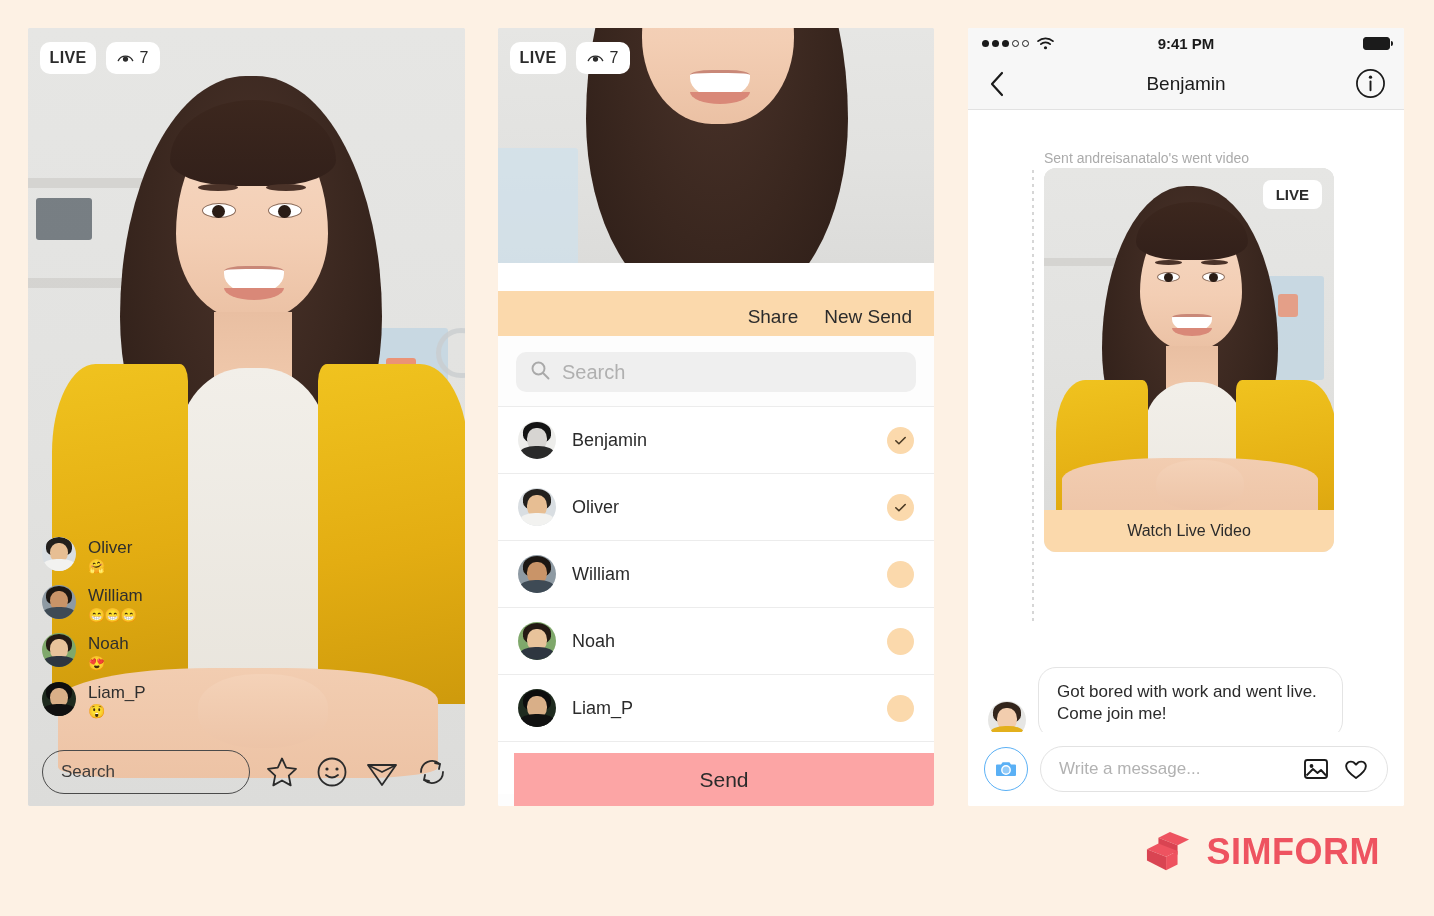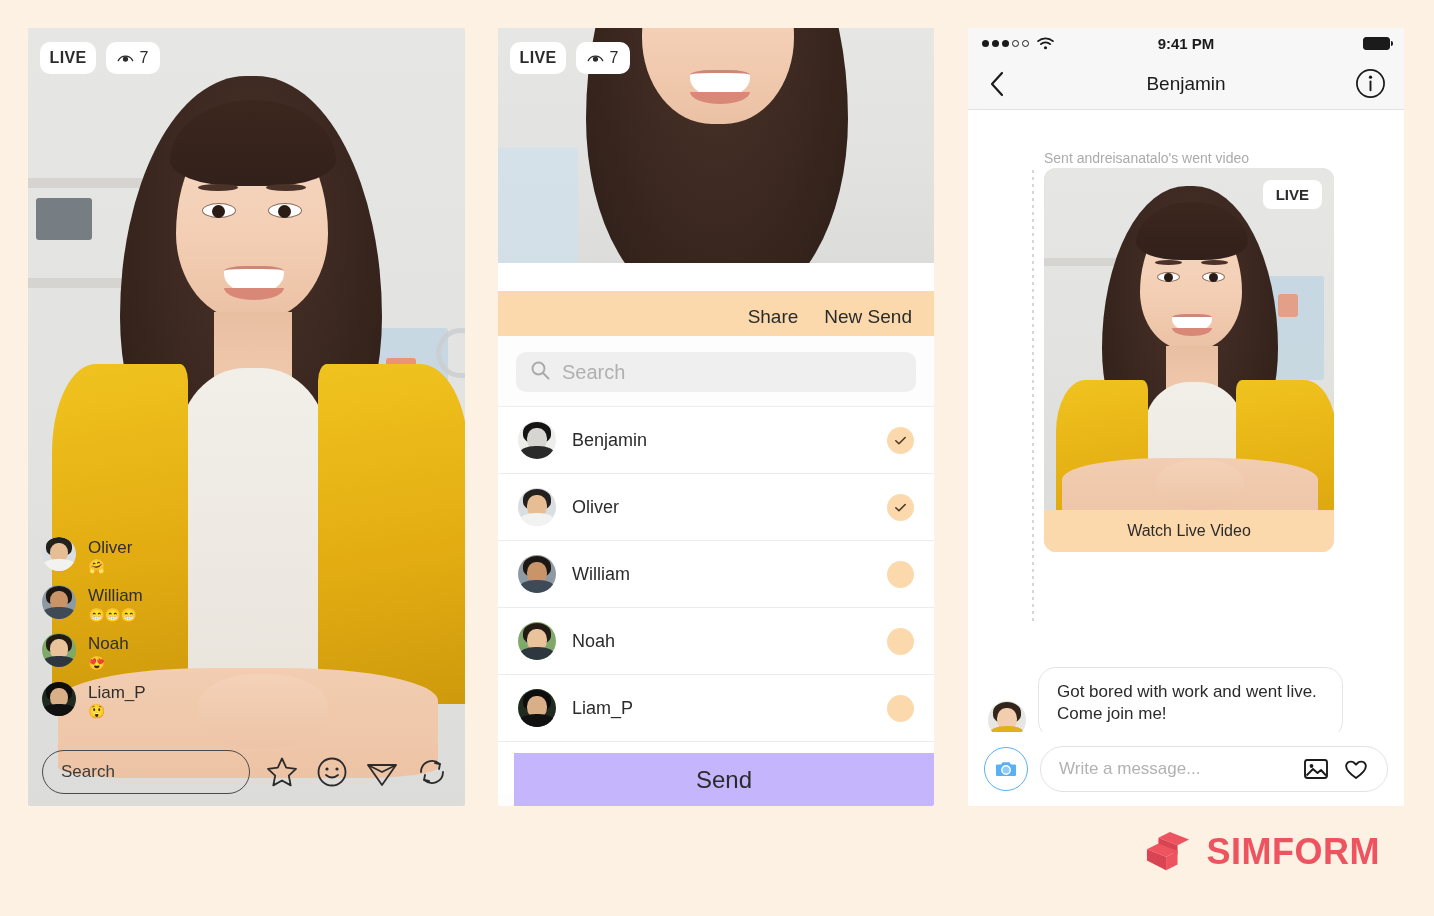--- a/index.html
+++ b/index.html
@@ -163,22 +163,22 @@
     height: 53px; display: flex; align-items: center; padding: 0 20px;
     border-top: 1px solid #ECECEC; background: #fff;
   }
   .write-row input {
     border: none; background: transparent; outline: none;
     font-family: inherit; font-size: 17px; color: #ADADAD; width: 100%;
   }
   .write-row input::placeholder { color: #ADADAD; }
   .send-btn {
     position: absolute; left: 0; right: 0; bottom: 0; height: 53px;
-    background: #c4b5fd; border: none;
-    font-family: inherit; font-size: 24px; color: #2B2B2B; cursor: pointer; margin-left: 16px;
+    background: #fca5a5; border: none;
+    font-family: inherit; font-size: 21px; color: #2B2B2B; cursor: pointer; margin-left: 16px;
   }
 
   
   .ios-status {
     height: 30px; background: #F7F7F7;
     display: flex; align-items: center; padding: 0 14px;
     position: relative;
   }
   .sig-dots { display: flex; align-items: center; gap: 3px; }
   .sig-dots i {

